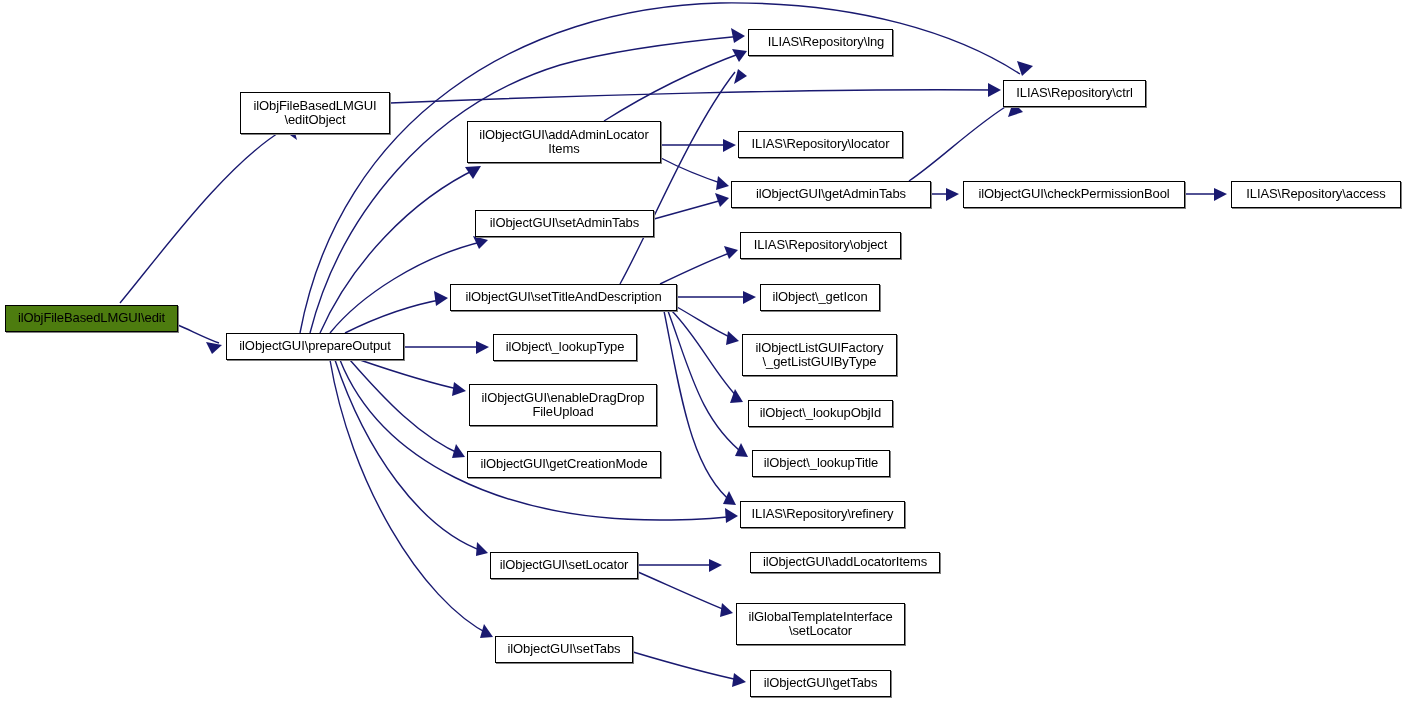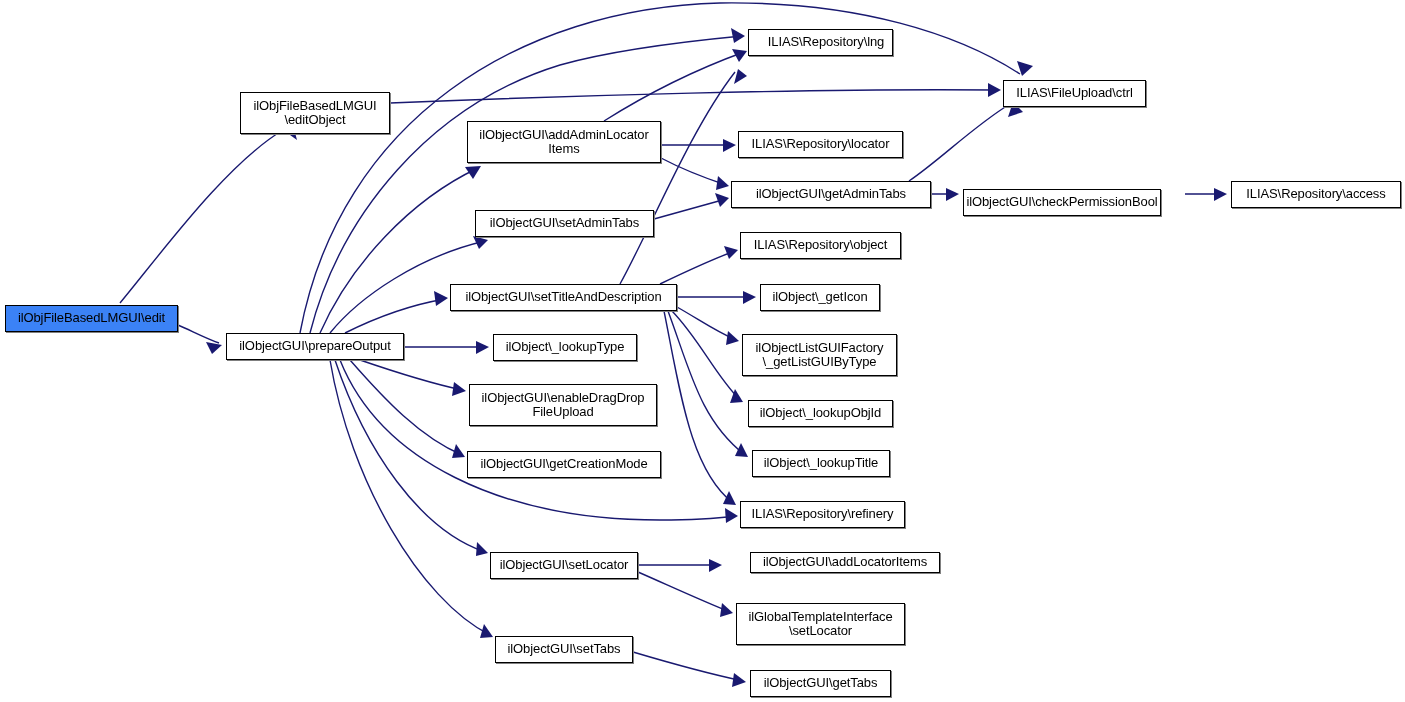--- a/index.html
+++ b/index.html
@@ -37,21 +37,21 @@
     text-align: center;
     font-family: "Liberation Sans", sans-serif;
     font-size: 13px;
     color: #000000;
     line-height: 1.08;
     letter-spacing: -0.1px;
     white-space: pre-line;
     box-shadow: 1px 1px 0 0 #808080;
   }
   .node-box.highlight {
-    background: #3b82f6;
+    background: #4d7c0f;
   }
   .edge-path {
     fill: none;
     stroke: #191970;
     stroke-width: 1.4;
   }
   .edge-head {
     fill: #191970;
     stroke: none;
   }
@@ -195,24 +195,24 @@
 Items</div>
       <div class="node-box" style="left: 475px; top: 210px; width: 179px; height: 27px;">ilObjectGUI\setAdminTabs</div>
       <div class="node-box" style="left: 450px; top: 284px; width: 227px; height: 27px;">ilObjectGUI\setTitleAndDescription</div>
       <div class="node-box" style="left: 493px; top: 334px; width: 144px; height: 27px;">ilObject\_lookupType</div>
       <div class="node-box" style="left: 469px; top: 384px; width: 188px; height: 42px;">ilObjectGUI\enableDragDrop
 FileUpload</div>
       <div class="node-box" style="left: 467px; top: 451px; width: 194px; height: 27px;">ilObjectGUI\getCreationMode</div>
       <div class="node-box" style="left: 490px; top: 552px; width: 148px; height: 27px;">ilObjectGUI\setLocator</div>
       <div class="node-box" style="left: 495px; top: 636px; width: 138px; height: 27px;">ilObjectGUI\setTabs</div>
       <div class="node-box" style="left: 748px; top: 29px; width: 145px; height: 27px; padding-left: 11px;">ILIAS\Repository\lng</div>
-      <div class="node-box" style="left: 1003px; top: 80px; width: 143px; height: 27px;">ILIAS\FileUpload\ctrl</div>
+      <div class="node-box" style="left: 1003px; top: 80px; width: 143px; height: 27px;">ILIAS\Repository\ctrl</div>
       <div class="node-box" style="left: 738px; top: 131px; width: 165px; height: 27px;">ILIAS\Repository\locator</div>
       <div class="node-box" style="left: 731px; top: 181px; width: 200px; height: 27px;">ilObjectGUI\getAdminTabs</div>
-      <div class="node-box" style="left: 963px; top: 181px; width: 198px; height: 27px; margin-top: 8px;">ilObjectGUI\checkPermissionBool</div>
+      <div class="node-box" style="left: 963px; top: 181px; width: 222px; height: 27px;">ilObjectGUI\checkPermissionBool</div>
       <div class="node-box" style="left: 1231px; top: 181px; width: 170px; height: 27px;">ILIAS\Repository\access</div>
       <div class="node-box" style="left: 740px; top: 232px; width: 161px; height: 27px;">ILIAS\Repository\object</div>
       <div class="node-box" style="left: 760px; top: 284px; width: 120px; height: 27px;">ilObject\_getIcon</div>
       <div class="node-box" style="left: 742px; top: 334px; width: 155px; height: 42px;">ilObjectListGUIFactory
 \_getListGUIByType</div>
       <div class="node-box" style="left: 748px; top: 400px; width: 145px; height: 27px;">ilObject\_lookupObjId</div>
       <div class="node-box" style="left: 752px; top: 450px; width: 138px; height: 27px;">ilObject\_lookupTitle</div>
       <div class="node-box" style="left: 740px; top: 501px; width: 165px; height: 27px;">ILIAS\Repository\refinery</div>
       <div class="node-box" style="left: 726px; top: 552px; width: 190px; height: 21px; margin-left: 24px;">ilObjectGUI\addLocatorItems</div>
       <div class="node-box" style="left: 736px; top: 603px; width: 169px; height: 42px;">ilGlobalTemplateInterface

